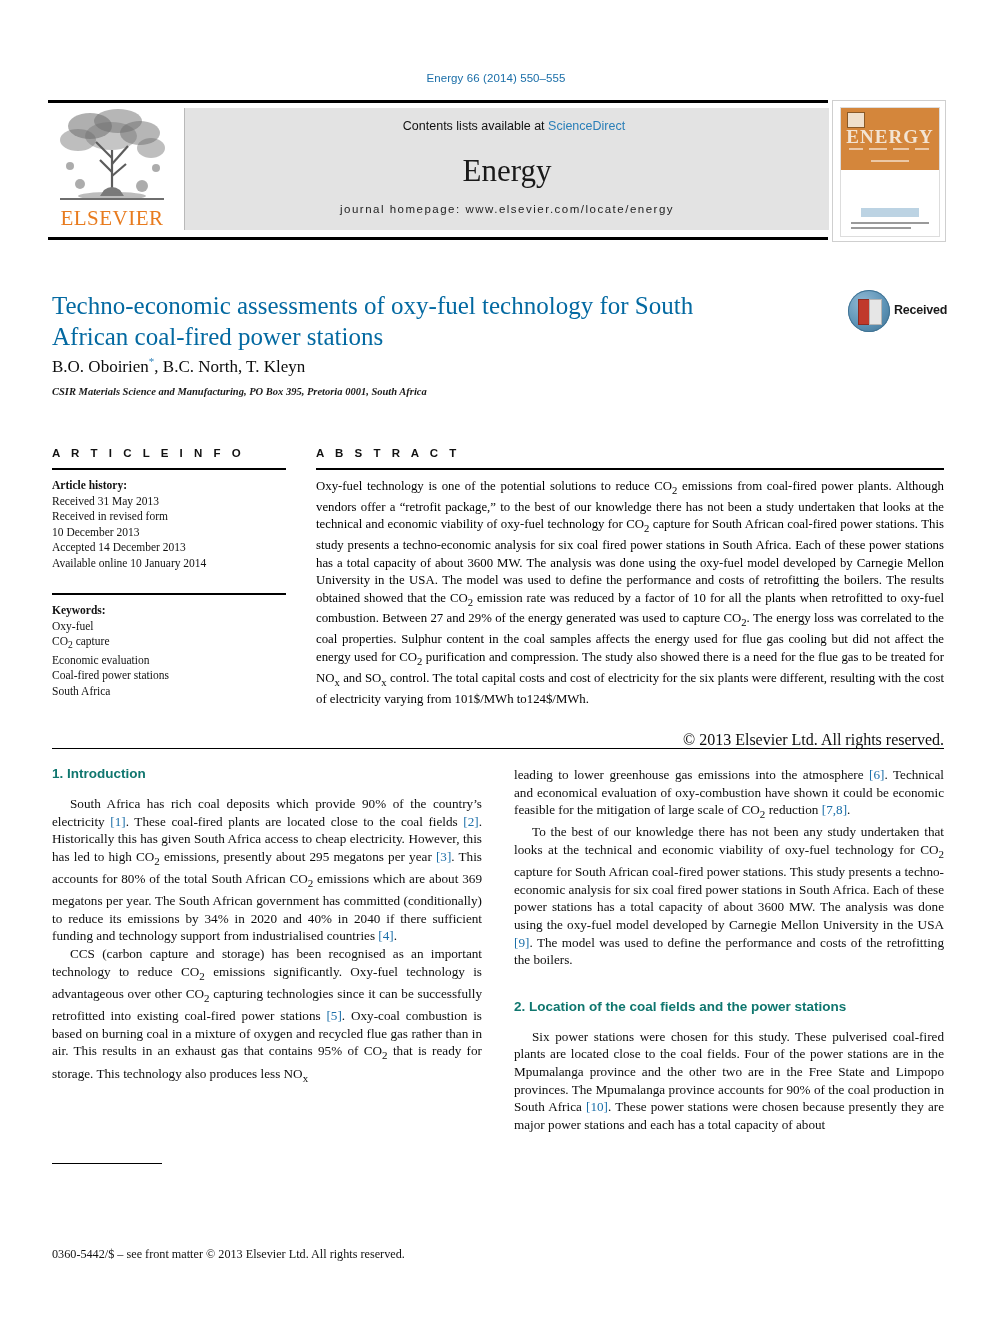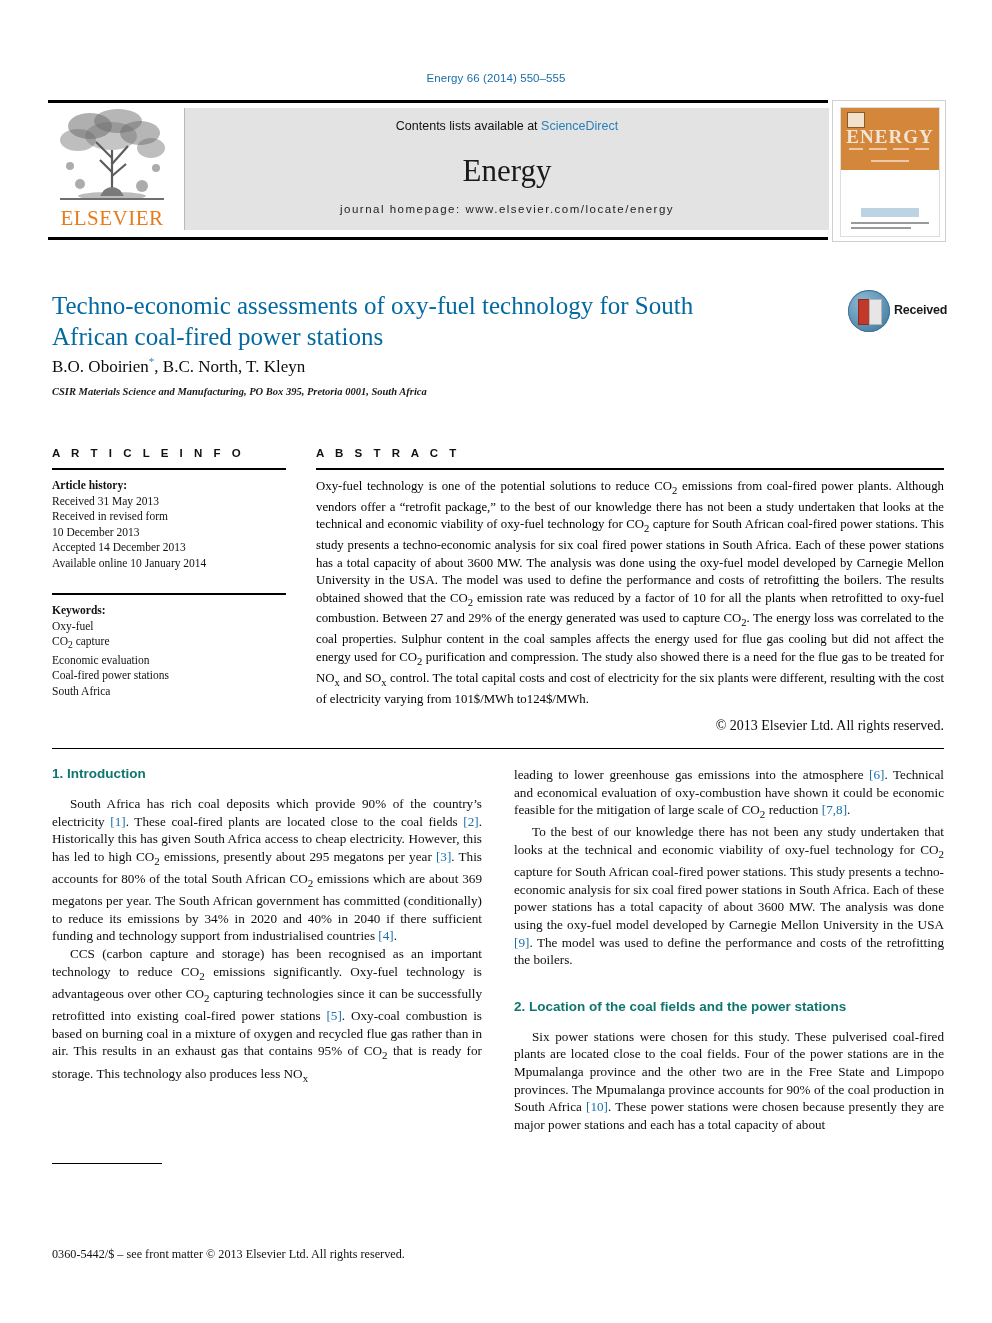--- a/index.html
+++ b/index.html
@@ -80,20 +80,21 @@
     border-left: 1px solid #b9b9b9;
   }
   .contents-line {
     position: absolute;
     left: 0; top: 11px;
     width: 644px;
     text-align: center;
     font-family: "Liberation Sans", sans-serif;
     font-size: 12.5px;
     color: #111;
+    padding-left: 7px;
   }
   .contents-line .sd {
     color: #2a7fb8;
   }
   .journal-name {
     position: absolute;
     left: 0; top: 45px;
     width: 644px;
     text-align: center;
     font-family: "Liberation Serif", serif;
@@ -278,24 +279,24 @@
     font-weight: bold;
   }
   .abs-body {
     font-family: "Liberation Serif", serif;
     font-size: 12.8px;
     line-height: 17.4px;
     text-align: justify;
     color: #000000;
   }
   .copyright {
-    margin-top: 10px;
+    margin-top: 23px;
     text-align: right;
     font-family: "Liberation Serif", serif;
-    font-size: 14px;
+    font-size: 16px;
     color: #0d0d0d;
   }
   .abs-rule-bottom {
     position: absolute;
     left: 52px; top: 748px;
     width: 892px;
     height: 1px;
     background: #000;
   }
 

